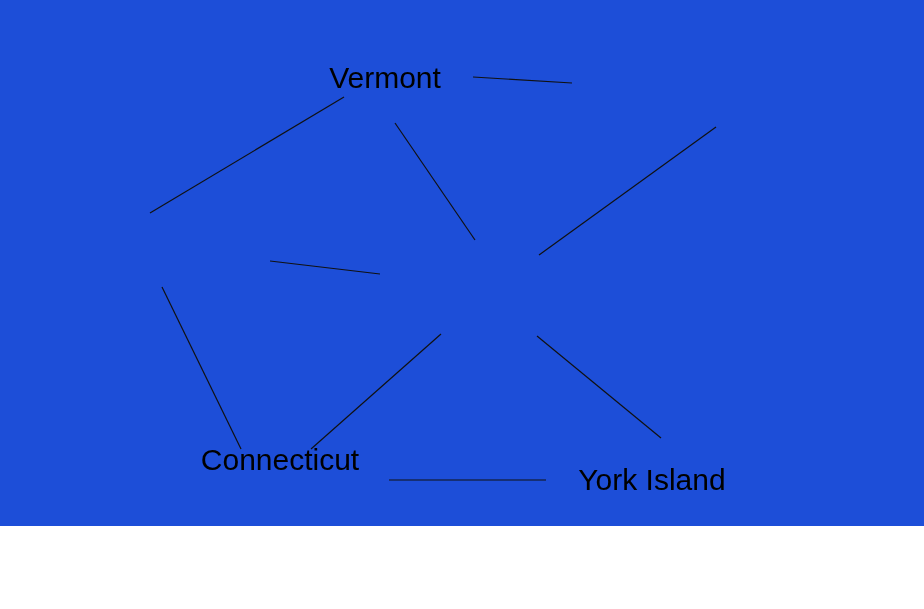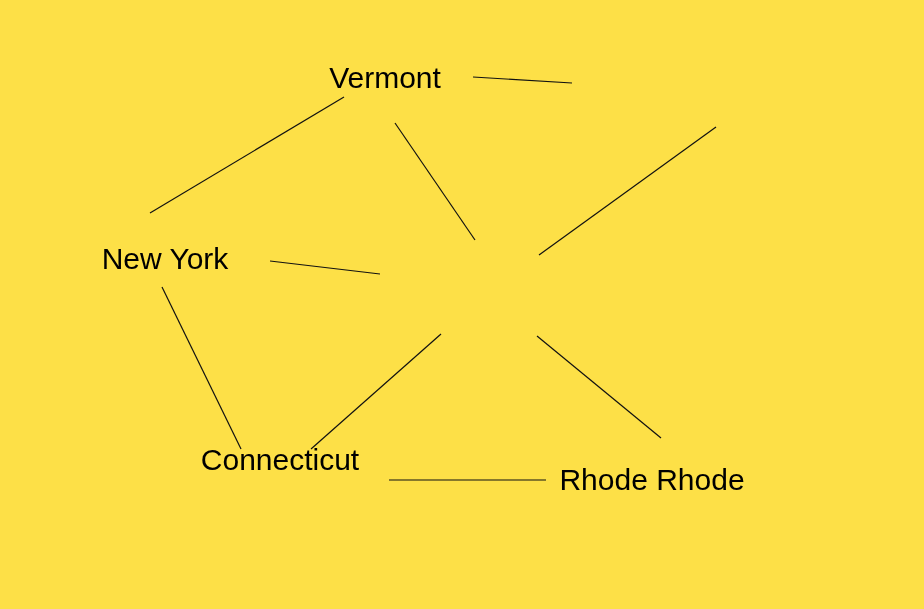--- a/index.html
+++ b/index.html
@@ -1,19 +1,19 @@
 <!DOCTYPE html>
 <html><head>
 <meta charset="utf-8">
 <style>
   html, body { margin: 0; padding: 0; background: #ffffff; }
   #canvas {
     position: relative;
-    width: 924px; height: 609px;
-    background: #fde047;
+    width: 924px; height: 526px;
+    background: #1d4ed8;
     overflow: hidden;
     font-family: "Liberation Sans", sans-serif;
     text-align: center;
   }
   svg.edges { position: absolute; left: 0; top: 0; }
   svg.edges line { stroke: #111111; stroke-width: 1.2; }
   .node {
     position: absolute;
     font-size: 30px;
     color: #000000;
@@ -32,16 +32,15 @@
     <line x1="395" y1="123" x2="475" y2="240" style="stroke: rgb(17, 17, 17);"></line>
     <line x1="716" y1="127" x2="539" y2="255" style="stroke: rgb(17, 17, 17);"></line>
     <line x1="270" y1="261" x2="380" y2="274" style="stroke: rgb(17, 17, 17);"></line>
     <line x1="162" y1="287" x2="241" y2="449" style="stroke: rgb(17, 17, 17);"></line>
     <line x1="441" y1="334" x2="311" y2="449" style="stroke: rgb(17, 17, 17);"></line>
     <line x1="537" y1="336" x2="661" y2="438" style="stroke: rgb(17, 17, 17);"></line>
     <line x1="389" y1="480" x2="546" y2="480" style="stroke: rgb(17, 17, 17);"></line>
   </svg>
 
   <div class="node" style="left: 385px; top: 78px;">Vermont</div>
-  <div class="node" style="left: 165px; top: 259px;">New York</div>
   <div class="node" style="left: 280px; top: 460px;">Connecticut</div>
-  <div class="node" style="left: 652px; top: 480px;">Rhode Rhode</div>
+  <div class="node" style="left: 652px; top: 480px;">York Island</div>
 </div>
 
 </body></html>

